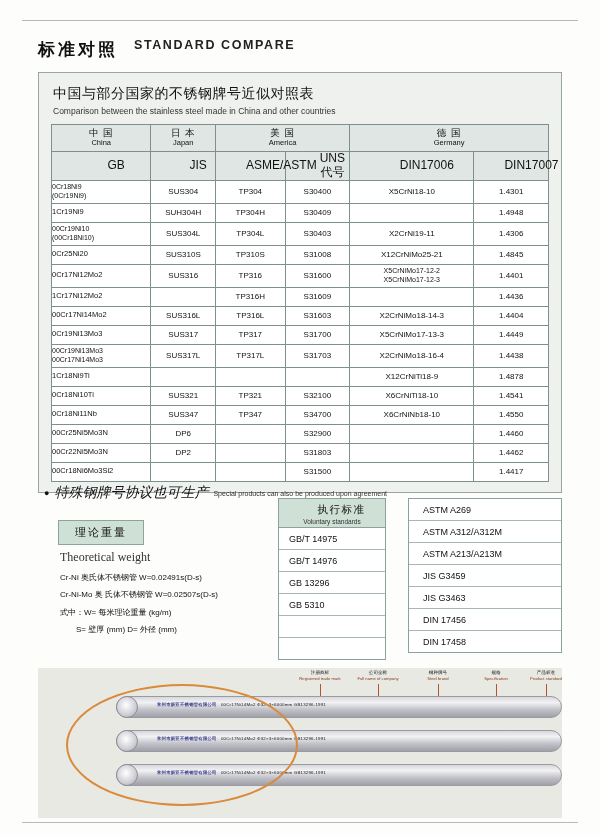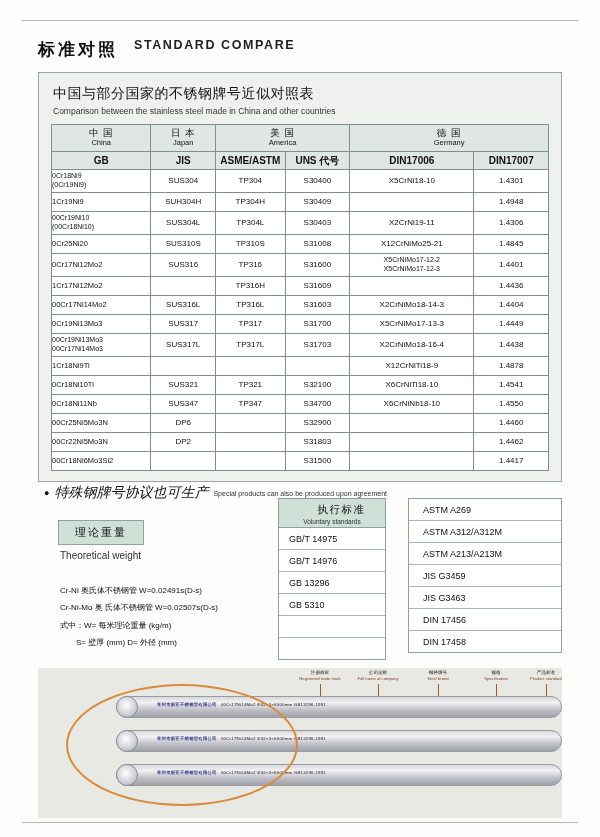--- a/index.html
+++ b/index.html
@@ -109,22 +109,23 @@
     display: block;
     letter-spacing: 1px;
   }
   table.std thead th.grp .c2 {
     font-size: 7.5px;
     display: block;
   }
   table.std thead th.sub {
     background: #dfe6e4;
     height: 17px;
-    font-size: 10px;
-    font-weight: bold;
+    font-size: 12px;
+    font-weight: normal;
+    padding-left: 30px;
   }
   table.std td.leftcell {
     text-align: left;
     padding-left: 0;
     font-size: 7.5px;
   }
   table.std td.tall {
     height: 22px;
   }
   .twoline {
@@ -167,23 +168,24 @@
   .theo-badge {
     background: #cfe0d6;
     border: 1px solid #8aa59a;
     display: inline-block;
     padding: 4px 16px;
     font-size: 11px;
     letter-spacing: 2px;
     color: #111;
   }
   .theo-sub {
-    font-size: 10px;
+    font-size: 12px;
     color: #333;
-    margin: 5px 0 25px 2px;
+    margin: 5px 0 8px 2px;
+    font-family: Liberation Serif, serif;
   }
   .theo-line {
     font-size: 8px;
     color: #111;
     margin: 0 0 7px 2px;
     line-height: 1.3;
   }
   .theo-line.indent {
     margin-left: 18px;
   }

